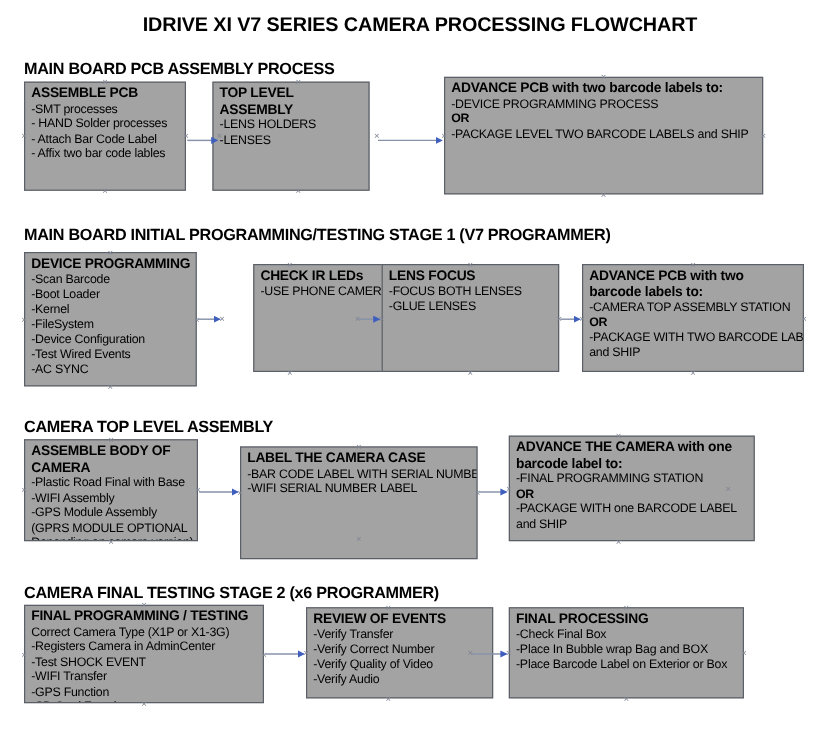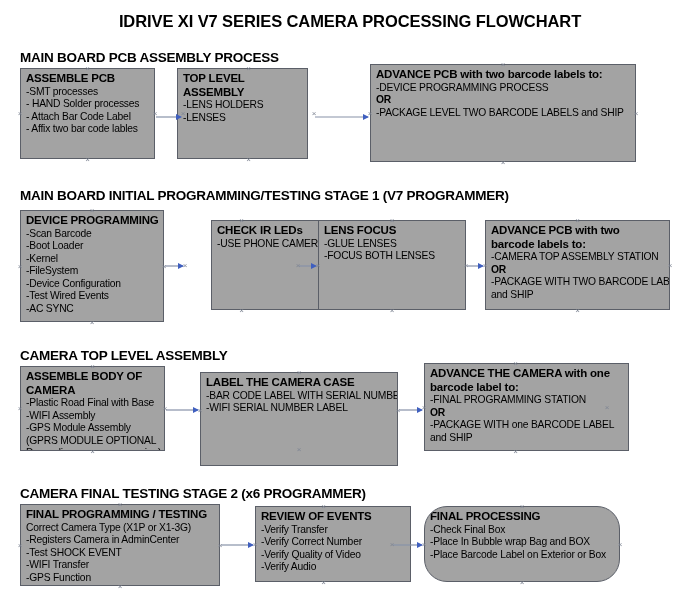--- a/index.html
+++ b/index.html
@@ -115,22 +115,22 @@
     <div class="n-line">-AC SYNC</div>
   </div>
 
   <div class="node" style="left:185px; top:220px; width:113px; height:90px;margin-left:26px;">
     <div class="n-title">CHECK IR LEDs</div>
     <div class="n-line">-USE PHONE CAMERA</div>
   </div>
 
   <div class="node" style="left:318px; top:220px; width:148px; height:90px;">
     <div class="n-title">LENS FOCUS</div>
+    <div class="n-line">-FOCUS BOTH LENSES</div>
     <div class="n-line">-GLUE LENSES</div>
-    <div class="n-line">-FOCUS BOTH LENSES</div>
   </div>
 
   <div class="node" style="left:485px; top:220px; width:185px; height:90px;">
     <div class="n-title">ADVANCE PCB with two barcode labels to:</div>
     <div class="n-line">-CAMERA TOP ASSEMBLY STATION</div>
     <div class="n-line bold">OR</div>
     <div class="n-line">-PACKAGE WITH TWO BARCODE LABELS</div>
     <div class="n-line">and SHIP</div>
   </div>
 
@@ -172,21 +172,21 @@
   </div>
 
   <div class="node" style="left:255px; top:506px; width:156px; height:76px;">
     <div class="n-title">REVIEW OF EVENTS</div>
     <div class="n-line">-Verify Transfer</div>
     <div class="n-line">-Verify Correct Number</div>
     <div class="n-line">-Verify Quality of Video</div>
     <div class="n-line">-Verify Audio</div>
   </div>
 
-  <div class="node" style="left:424px; top:506px; width:196px; height:76px;border-radius:23px;">
+  <div class="node" style="left:424px; top:506px; width:196px; height:76px;">
     <div class="n-title">FINAL PROCESSING</div>
     <div class="n-line"> -Check Final Box</div>
     <div class="n-line">-Place In Bubble wrap Bag and BOX</div>
     <div class="n-line">-Place Barcode Label on Exterior or Box</div>
   </div>
 
   <svg id="connectors" width="700" height="610" style="position:absolute;left:0;top:0;pointer-events:none;">
     <defs>
       <marker id="ah" markerWidth="6" markerHeight="6" refX="5" refY="3" orient="auto" markerUnits="userSpaceOnUse">
         <path d="M0,0 L6,3 L0,6 z" fill="#3f5fbf"></path>

